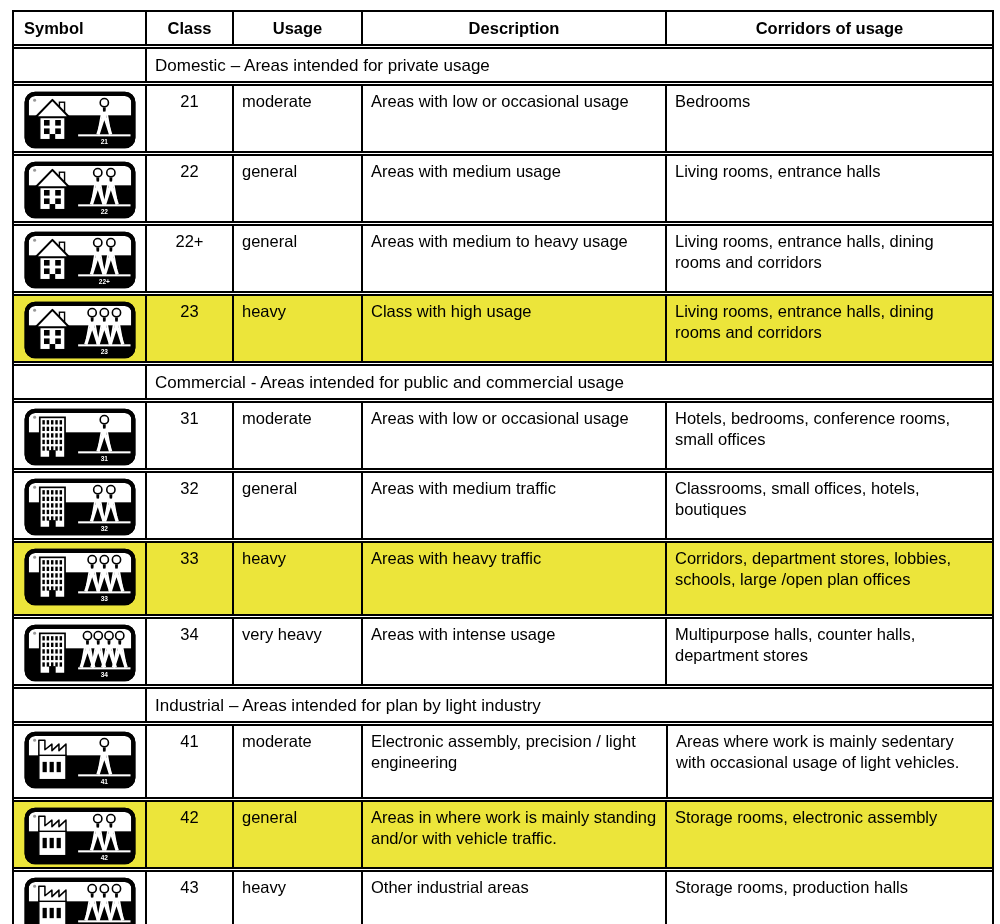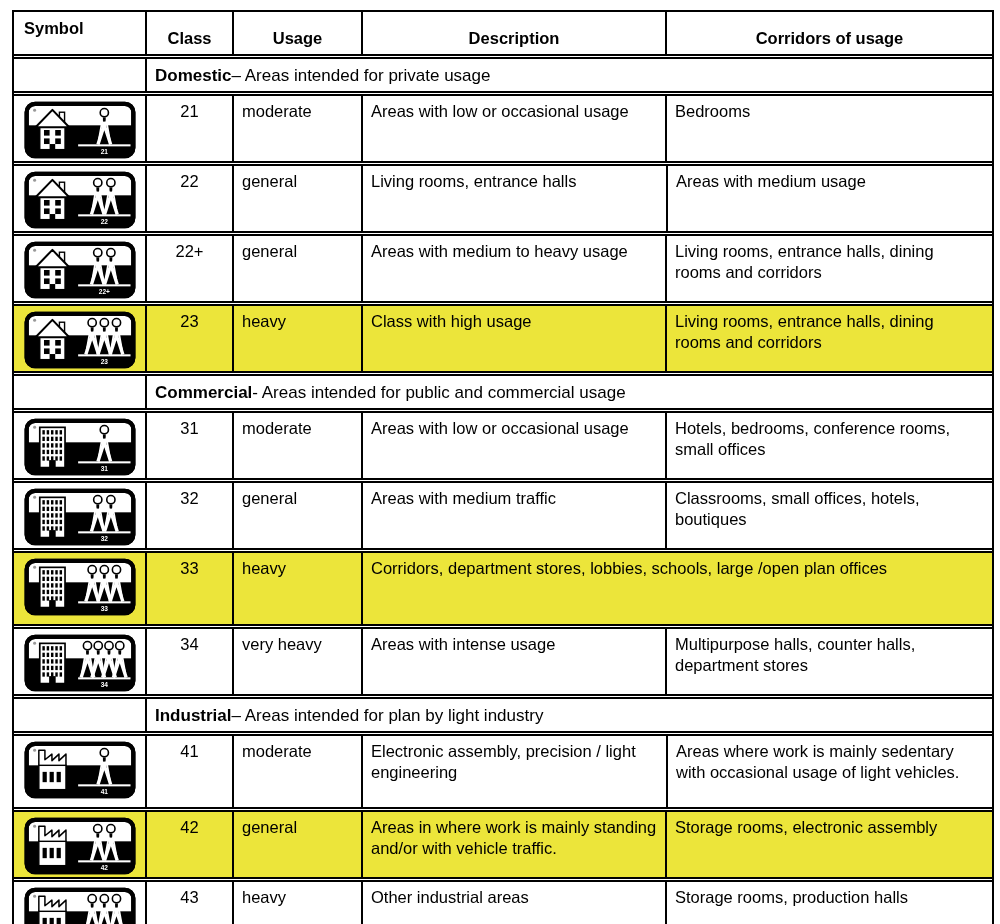--- a/index.html
+++ b/index.html
@@ -13,28 +13,28 @@
   .table { width:982px; border:2px solid var(--bd); background:#fff; }
   .row { display:flex; border:2px solid var(--bd); margin:-2px; width:982px; background:#fff; }
   .row + .row { margin-top:3px; }
   .cell { border-right:2px solid var(--bd); padding:5px 8px; font-size:16.5px; line-height:21px; }
   .cell:last-child { border-right:none; flex:1; }
   .c-sym  { width:133px; padding:2px; }
   .c-class{ width:87px;  text-align:center; }
   .c-usage{ width:129px; }
   .c-desc { width:304px; }
   .c-ex   { width:305px; }
-  .head .cell { font-weight:bold; text-align:center; padding-top:16px; }
+  .head .cell { font-weight:bold; text-align:center; padding-top:6px; }
   .head .c-sym { text-align:left; padding:6px 8px 5px 10px; }
   .head { min-height:31px; }
   .sect { min-height:31px; }
   .sect .c-sym { min-height:27px; }
   .sect-cell { flex:1; border-right:none; font-size:17px; padding-top:6px; }
-  .sect-cell .b { font-weight:bold; }
-  .sect-cell .rest { }
+  .sect-cell .b { font-weight:normal; }
+  .sect-cell .rest { margin-left:5px; }
   .row.hl .cell { background:var(--hl); }
   .pictogram { display:block; width:114px; height:58px; margin:3px auto 0 auto; }
   .pictogram text { font-family:"Liberation Sans", sans-serif; font-weight:bold; }
 </style>
 </head>
 <body>
 
 <div class="table">
 
   <div class="row head">
@@ -120,22 +120,22 @@
           <path d="M93 22 L93 31" stroke="#fff" stroke-width="5"></path>
           <path d="M91.8 29 L86.2 46.5 M94.2 29 L99.8 46.5" stroke="#fff" stroke-width="3.6"></path>
           <path d="M90.8 21 L87 42 M95.2 21 L99 42" stroke="#fff" stroke-width="1.9"></path>
           <rect x="58" y="46.3" width="56" height="2.2" fill="#fff"></rect>
           <text x="86" y="57" font-size="7" fill="#fff" text-anchor="middle">22</text>
           <rect x="3" y="3" width="114" height="56" rx="9" fill="none" stroke="#000" stroke-width="4.5"></rect>
         </svg>
       </div>
     <div class="cell c-class">22</div>
     <div class="cell c-usage">general</div>
+    <div class="cell c-desc">Areas with medium usage</div>
     <div class="cell c-ex">Living rooms, entrance halls</div>
-    <div class="cell c-desc">Areas with medium usage</div>
   </div>
 
   <div class="row" style="min-height:60px">
     <div class="cell c-sym">
         <svg class="pictogram" viewBox="0 0 120 62">
           <defs>
             <clipPath id="cp2">
               <rect x="3" y="3" width="114" height="56" rx="9"></rect>
             </clipPath>
           </defs>
@@ -399,20 +399,21 @@
           <path d="M99 22 L99 31" stroke="#fff" stroke-width="5"></path>
           <path d="M97.8 29 L92.2 46.5 M100.2 29 L105.8 46.5" stroke="#fff" stroke-width="3.6"></path>
           <path d="M96.8 21 L93 42 M101.2 21 L105 42" stroke="#fff" stroke-width="1.9"></path>
           <rect x="58" y="46.3" width="56" height="2.2" fill="#fff"></rect>
           <text x="86" y="57" font-size="7" fill="#fff" text-anchor="middle">33</text>
           <rect x="3" y="3" width="114" height="56" rx="9" fill="none" stroke="#000" stroke-width="4.5"></rect>
         </svg>
       </div>
     <div class="cell c-class">33</div>
     <div class="cell c-usage">heavy</div>
+    <div class="cell c-desc">Areas with heavy traffic</div>
     <div class="cell c-ex">Corridors, department stores, lobbies, schools, large /open plan offices</div>
   </div>
 
   <div class="row" style="min-height:62px">
     <div class="cell c-sym">
         <svg class="pictogram" viewBox="0 0 120 62">
           <defs>
             <clipPath id="cp7">
               <rect x="3" y="3" width="114" height="56" rx="9"></rect>
             </clipPath>

